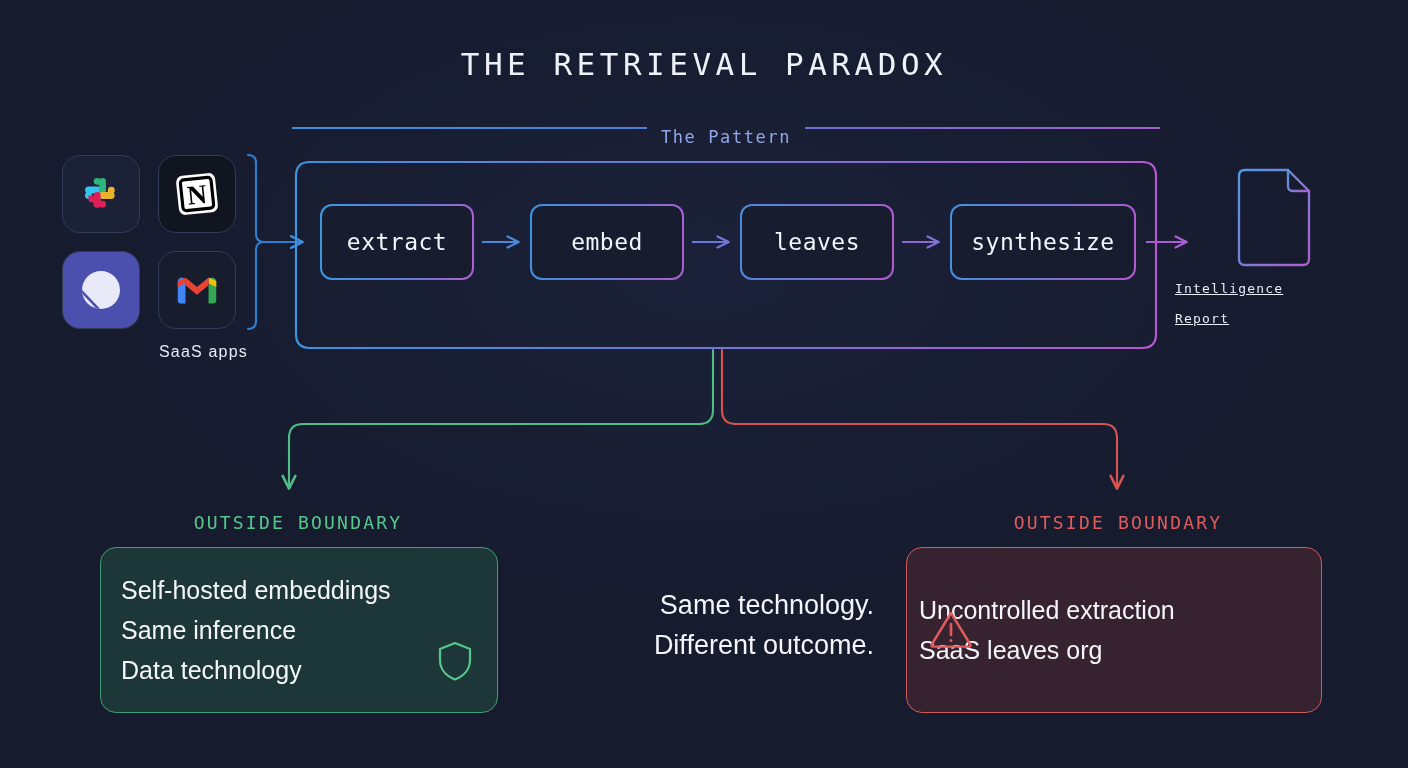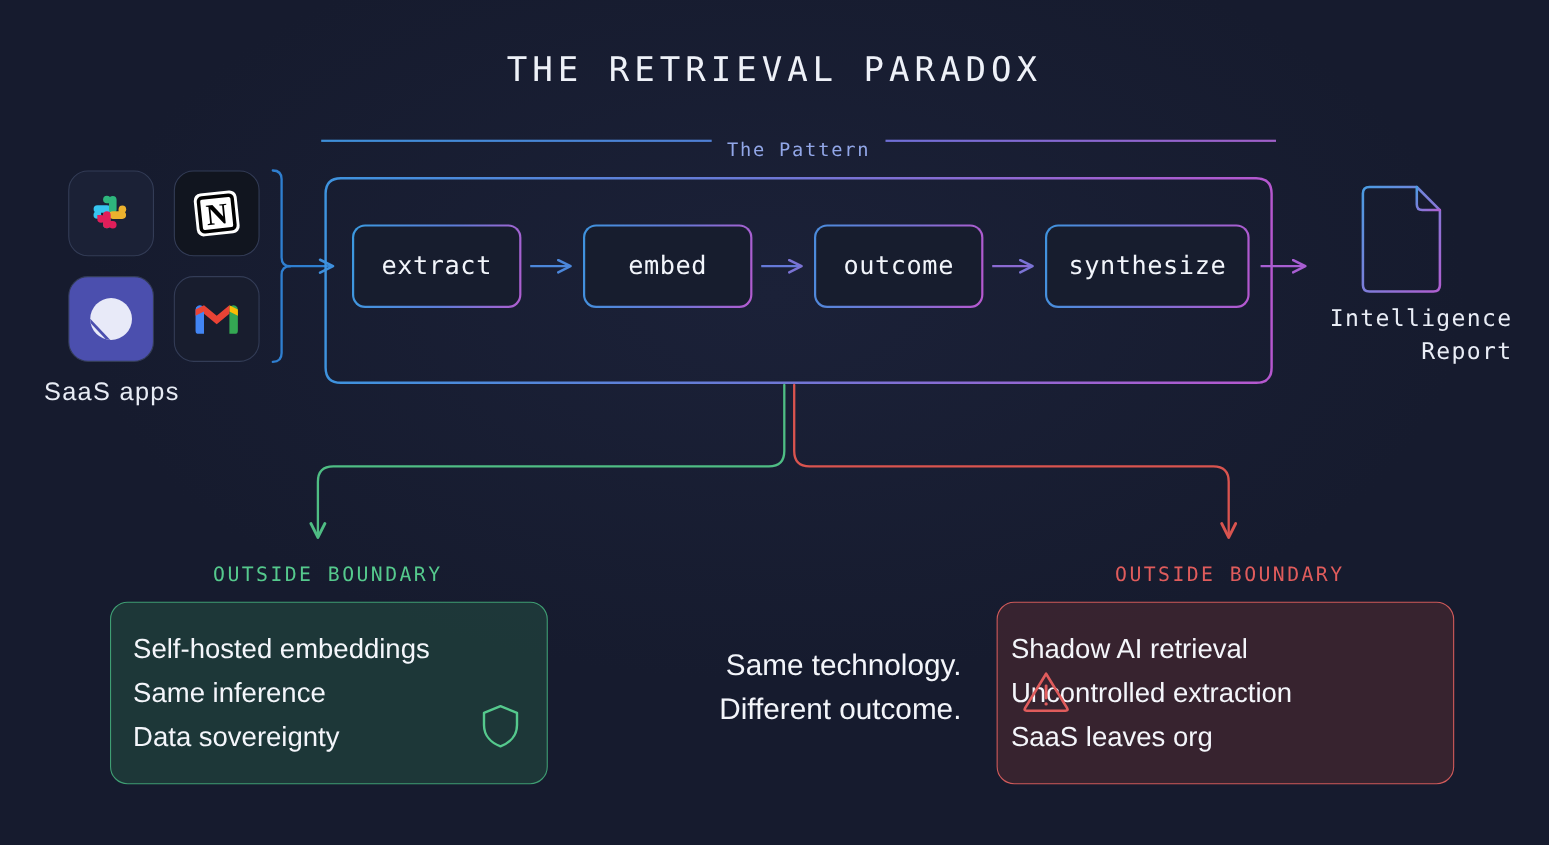--- a/index.html
+++ b/index.html
@@ -49,22 +49,22 @@
     border: 1.4px solid #333c56;
     display: flex; align-items: center; justify-content: center;
     overflow: hidden;
   }
   #tile-slack  { left: 62px;  top: 155px; background: #1b2136; }
   #tile-notion { left: 158px; top: 155px; background: #11151f; }
   #tile-linear { left: 62px;  top: 251px; background: #4b4fae; }
   #tile-gmail  { left: 158px; top: 251px; background: #181d2e; }
 
   #saas-label {
-    position: absolute; left: 40px; top: 343px; width: 220px;
-    text-align: left; font-size: 23px; color: #e8ecf5; letter-spacing: 1.2px;
+    position: absolute; left: 28px; top: 343px; width: 220px;
+    text-align: right; font-size: 16px; color: #e8ecf5; letter-spacing: 1.2px;
   }
 
   
   .stage-box {
     position: absolute; top: 204px; height: 76px; border-radius: 12px;
     background: #161c2d;
     display: flex; align-items: flex-end; justify-content: center;
     padding: 2px;
   }
   .stage-box .inner {
@@ -79,22 +79,22 @@
   #box-embed      { left: 530px; width: 154px;
     background: linear-gradient(100deg,#3e93de 0%,#6a78d6 55%,#b45bd0 100%); }
   #box-search     { left: 740px; width: 154px;
     background: linear-gradient(100deg,#4a8cdc 0%,#7a72d4 55%,#b858cf 100%); }
   #box-synthesize { left: 950px; width: 186px;
     background: linear-gradient(100deg,#3f93de 0%,#7b72d4 55%,#b657cf 100%); }
 
   
   #report-label {
     position: absolute; left: 1175px; top: 274px; width: 200px;
-    text-align: right; font-size: 21px; color: #e9edf6;
-    line-height: 30px; letter-spacing: 1.2px;
+    text-align: left; font-size: 13px; color: #e9edf6;
+    line-height: 30px; letter-spacing: 1.2px; text-decoration: underline;
   }
 
   
   .boundary-head {
     position: absolute; font-size: 18px; letter-spacing: 2.2px; text-align: center;
   }
   #head-inside  { left: 98px; top: 512px; width: 400px; color: #55c98d; }
   #head-outside { left: 908px; top: 512px; width: 420px; color: #e05c5c; }
 
   
@@ -268,60 +268,59 @@
         <span class="label mono">extract</span>
       </div>
   </div>
   <div class="stage-box" id="box-embed">
     <div class="inner">
         <span class="label mono">embed</span>
       </div>
   </div>
   <div class="stage-box" id="box-search">
     <div class="inner">
-        <span class="label mono">outcome</span>
+        <span class="label mono">leaves</span>
       </div>
   </div>
   <div class="stage-box" id="box-synthesize">
     <div class="inner">
         <span class="label mono">synthesize</span>
       </div>
   </div>
 
   <div id="report-label" class="mono">
     <div>Intelligence</div>
     <div>Report</div>
   </div>
 
   <div class="boundary-head mono" id="head-inside">OUTSIDE BOUNDARY</div>
   <div class="boundary-head mono" id="head-outside">OUTSIDE BOUNDARY</div>
 
   <div class="panel" id="panel-inside">
     <ul>
       <li>Self-hosted embeddings</li>
       <li>Same inference</li>
-      <li>Data sovereignty</li>
+      <li>Data technology</li>
     </ul>
     <span class="panel-icon" id="shield-icon-wrap">
       <svg width="36" height="42" viewBox="0 0 36 42">
         <path d="M18,3 L33,9 L33,20 C33,30 26,36.5 18,39.5 C10,36.5 3,30 3,20 L3,9 Z" fill="none" stroke="#55c98d" stroke-width="2.2" stroke-linejoin="round"></path>
       </svg>
     </span>
   </div>
 
   <div class="panel" id="panel-outside">
     <span class="panel-icon" id="warn-icon-wrap">
       <svg width="44" height="40" viewBox="0 0 44 40">
         <path d="M22,5 L41,36 q1.6,2.6 -1.4,2.6 L4.4,38.6 q-3,0 -1.4,-2.6 Z" fill="none" stroke="#e05c5c" stroke-width="2.4" stroke-linejoin="round"></path>
         <line x1="22" y1="16" x2="22" y2="27" stroke="#e05c5c" stroke-width="2.6" stroke-linecap="round"></line>
         <circle cx="22" cy="32.4" r="1.5" fill="#e05c5c"></circle>
       </svg>
     </span>
     <ul>
-      <li>Shadow AI retrieval</li>
       <li>Uncontrolled extraction</li>
       <li>SaaS leaves org</li>
     </ul>
   </div>
 
   <div id="caption">
     <div>Same technology.</div>
     <div>Different outcome.</div>
   </div>
 

